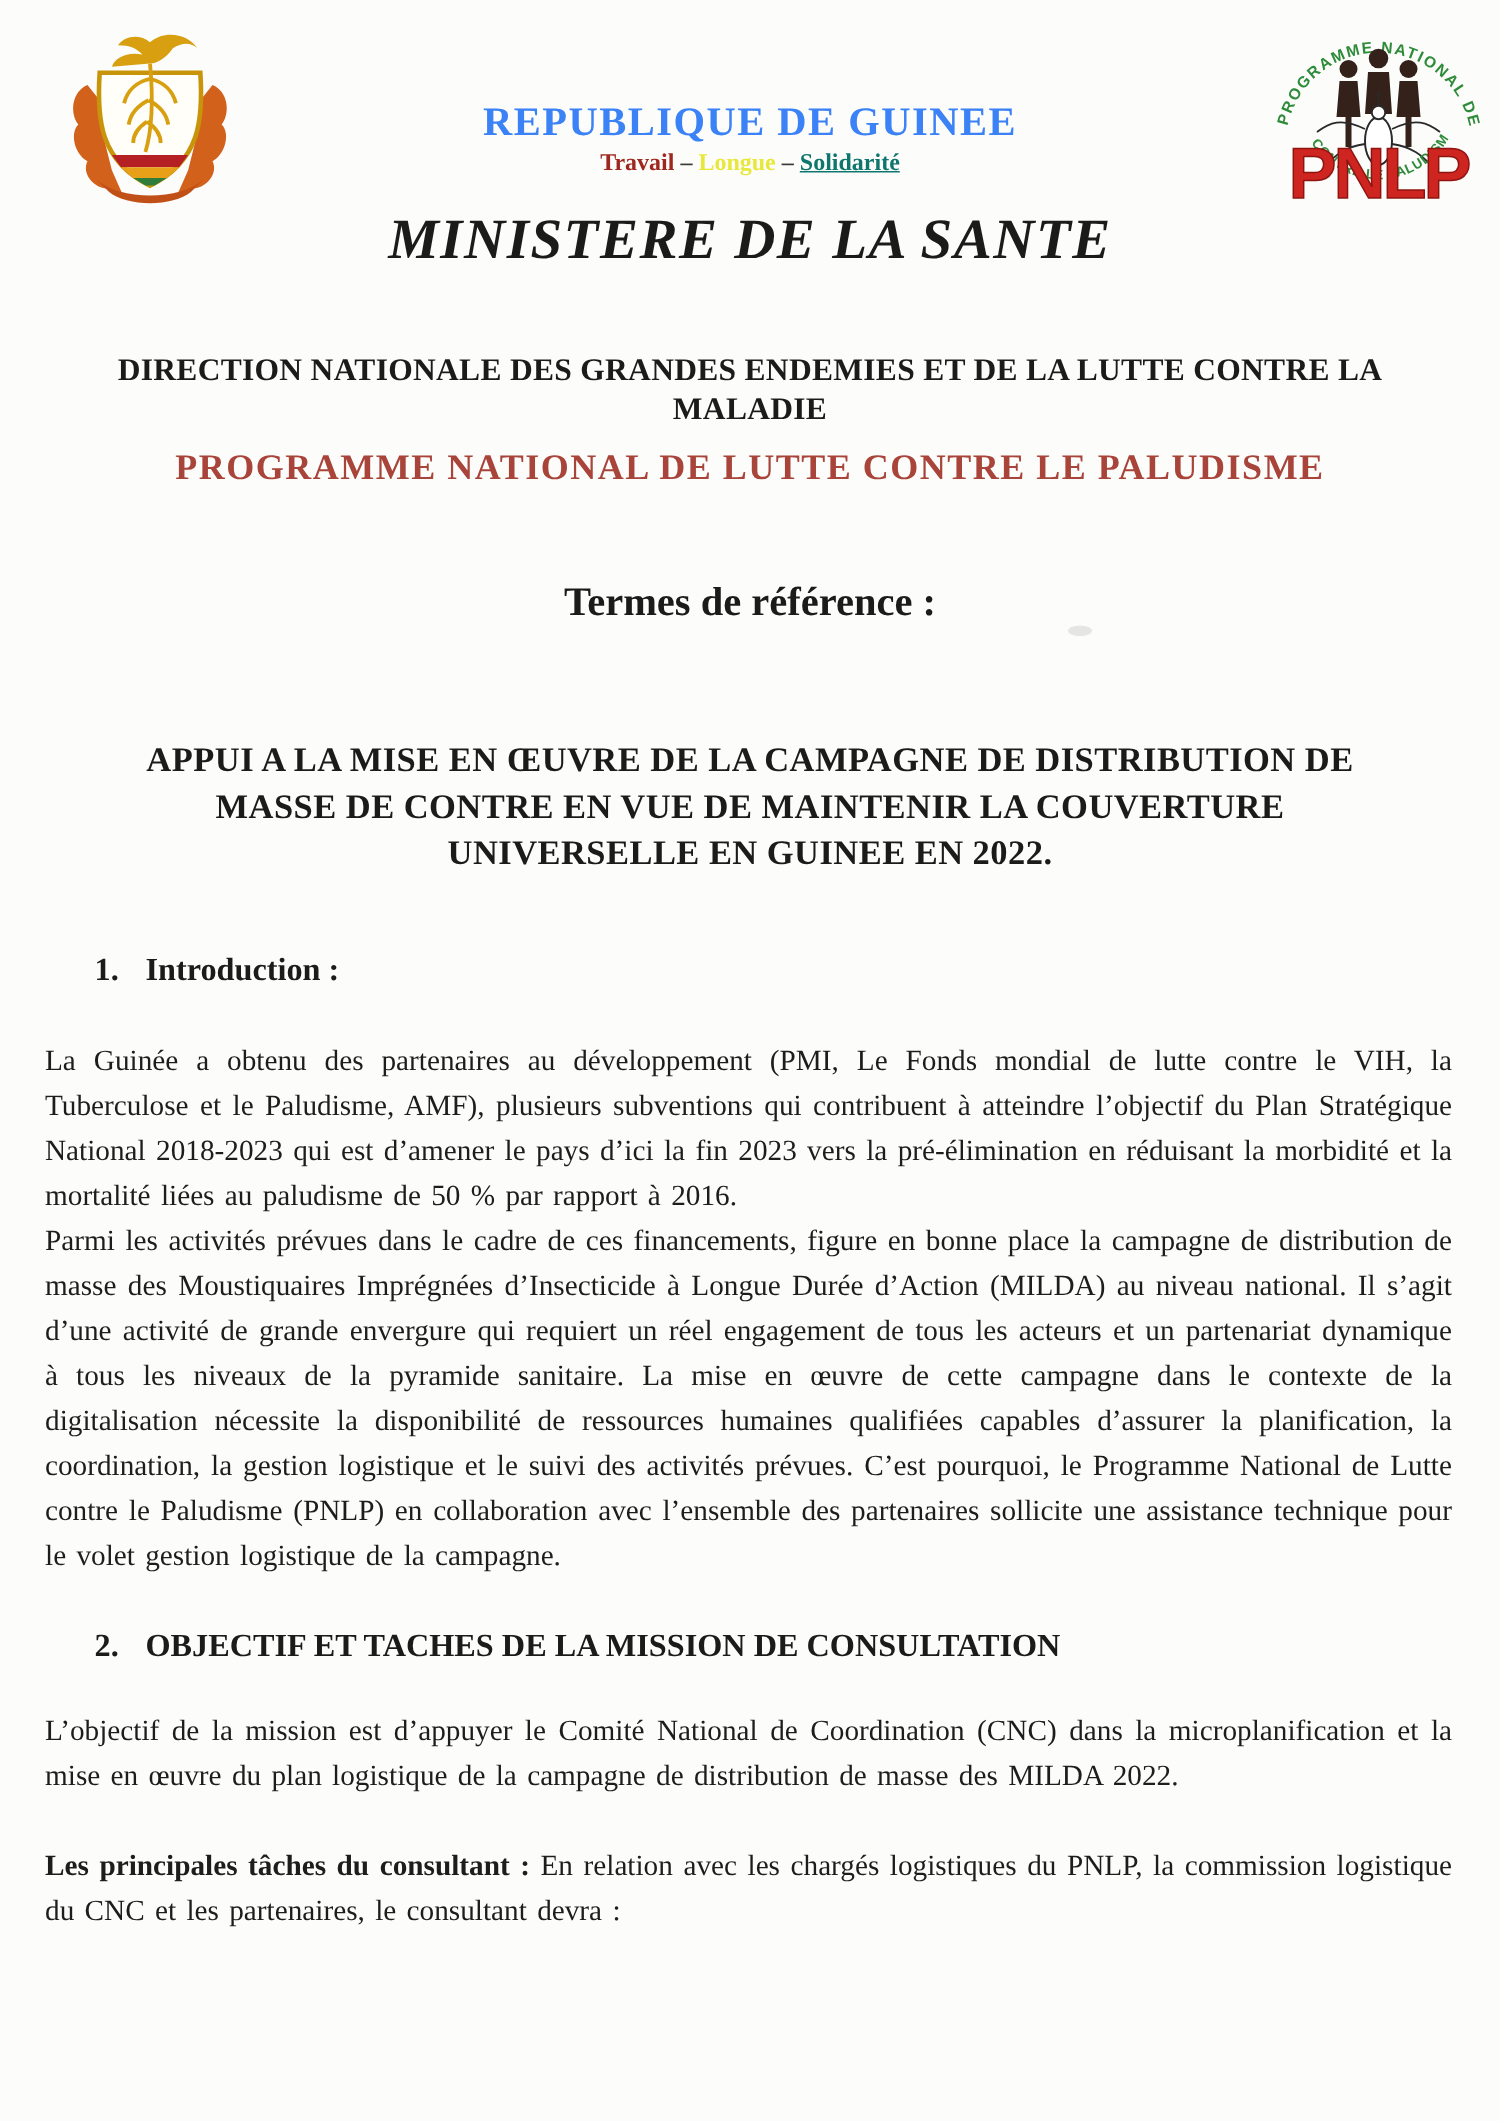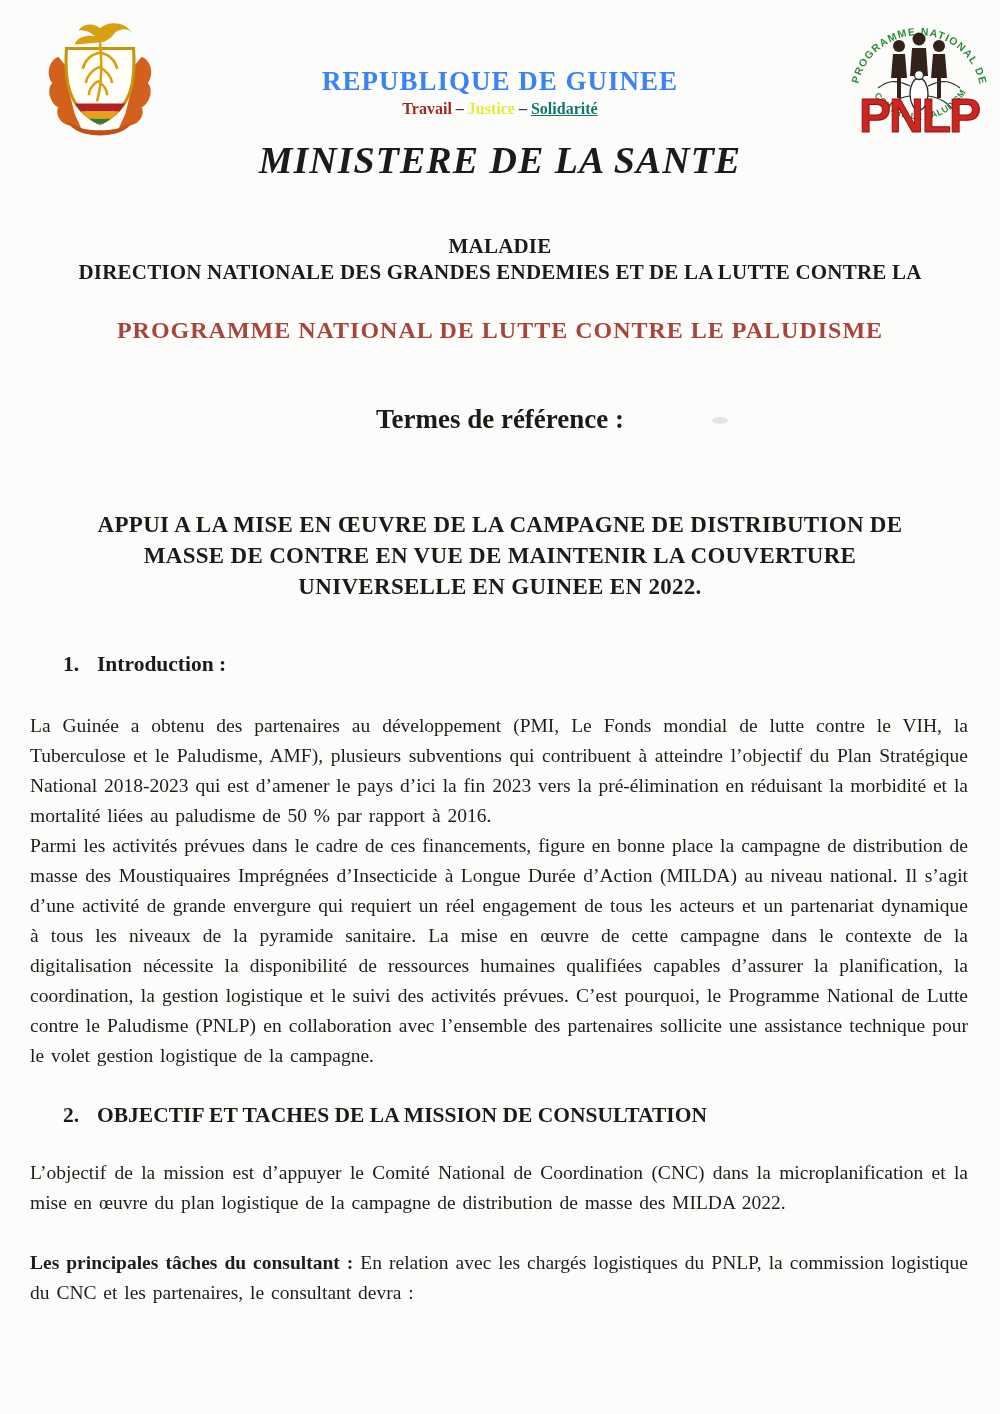--- a/index.html
+++ b/index.html
@@ -21,21 +21,21 @@
   .motto{margin-top:3px;font-size:16px;font-weight:bold;}
   .motto .travail{color:#9e2820;}
   .motto .justice{color:#e8e83c;}
   .motto .solidarite{color:#0f766e;text-decoration:underline;}
   .motto .sep{color:#3a3a38;padding:0 4px;}
   .ministry{position:absolute;left:0;right:0;top:138px;text-align:center;
     font-size:38px;font-weight:bold;font-style:italic;letter-spacing:1px;color:#1b1b19;}
   
   .direction{margin-top:33px;text-align:center;font-size:21px;font-weight:bold;
     line-height:26px;letter-spacing:0.2px;color:#1b1b19;}
-  .programme{margin-top:32px;text-align:center;font-size:24px;font-weight:bold;
+  .programme{margin-top:14px;text-align:center;font-size:24px;font-weight:bold;
     letter-spacing:1px;color:#a8443a;}
   .termes{margin-top:60px;text-align:center;font-size:27px;font-weight:bold;color:#1b1b19;}
   .doc-title{margin-top:74px;text-align:center;font-size:23px;font-weight:bold;
     line-height:31px;letter-spacing:0.3px;color:#1b1b19;}
   
   .section-heading{display:flex;align-items:baseline;padding-left:63px;font-weight:bold;color:#1b1b19;}
   .section-heading .num{width:34px;flex:0 0 auto;}
   .sec1{margin-top:50px;font-size:21.5px;}
   .sec2{margin-top:32px;font-size:21.5px;}
   .body-text{margin:0 32px 0 30px;font-size:19.5px;line-height:30px;
@@ -103,30 +103,30 @@
         <text font-size="9" font-weight="bold" fill="#2e8b3a" letter-spacing="0.5" font-family="Liberation Sans, sans-serif">
           <textPath href="#arcBottom" startOffset="4">CONTRE LE PALUDISME</textPath>
         </text>
         <text x="75" y="126" text-anchor="middle" font-size="48" font-weight="bold" fill="#cf2520" stroke="#8e1410" stroke-width="1" letter-spacing="-2" font-family="Liberation Sans, sans-serif">PNLP</text>
       </svg>
     </div>
 
     <div class="center-block">
       <div class="republic">REPUBLIQUE DE GUINEE</div>
       <div class="motto">
-        <span class="travail">Travail</span><span class="sep">–</span><span class="justice">Justice</span><span class="sep">–</span><span class="solidarite">Solidarité</span>
+        <span class="travail">Travail</span><span class="sep">–</span><span class="justice">Longue</span><span class="sep">–</span><span class="solidarite">Solidarité</span>
       </div>
     </div>
 
     <div class="ministry">MINISTERE DE LA SANTE</div>
   </div>
 
   <div class="direction">
+    <div>DIRECTION NATIONALE DES GRANDES ENDEMIES ET DE LA LUTTE CONTRE LA</div>
     <div>MALADIE</div>
-    <div>DIRECTION NATIONALE DES GRANDES ENDEMIES ET DE LA LUTTE CONTRE LA</div>
   </div>
 
   <div class="programme">PROGRAMME NATIONAL DE LUTTE CONTRE LE PALUDISME</div>
 
   <div class="termes">Termes de référence :</div>
 
   <div class="artifact"></div>
 
   <div class="doc-title">
     <div>APPUI A LA MISE EN ŒUVRE DE LA CAMPAGNE DE DISTRIBUTION DE</div>

